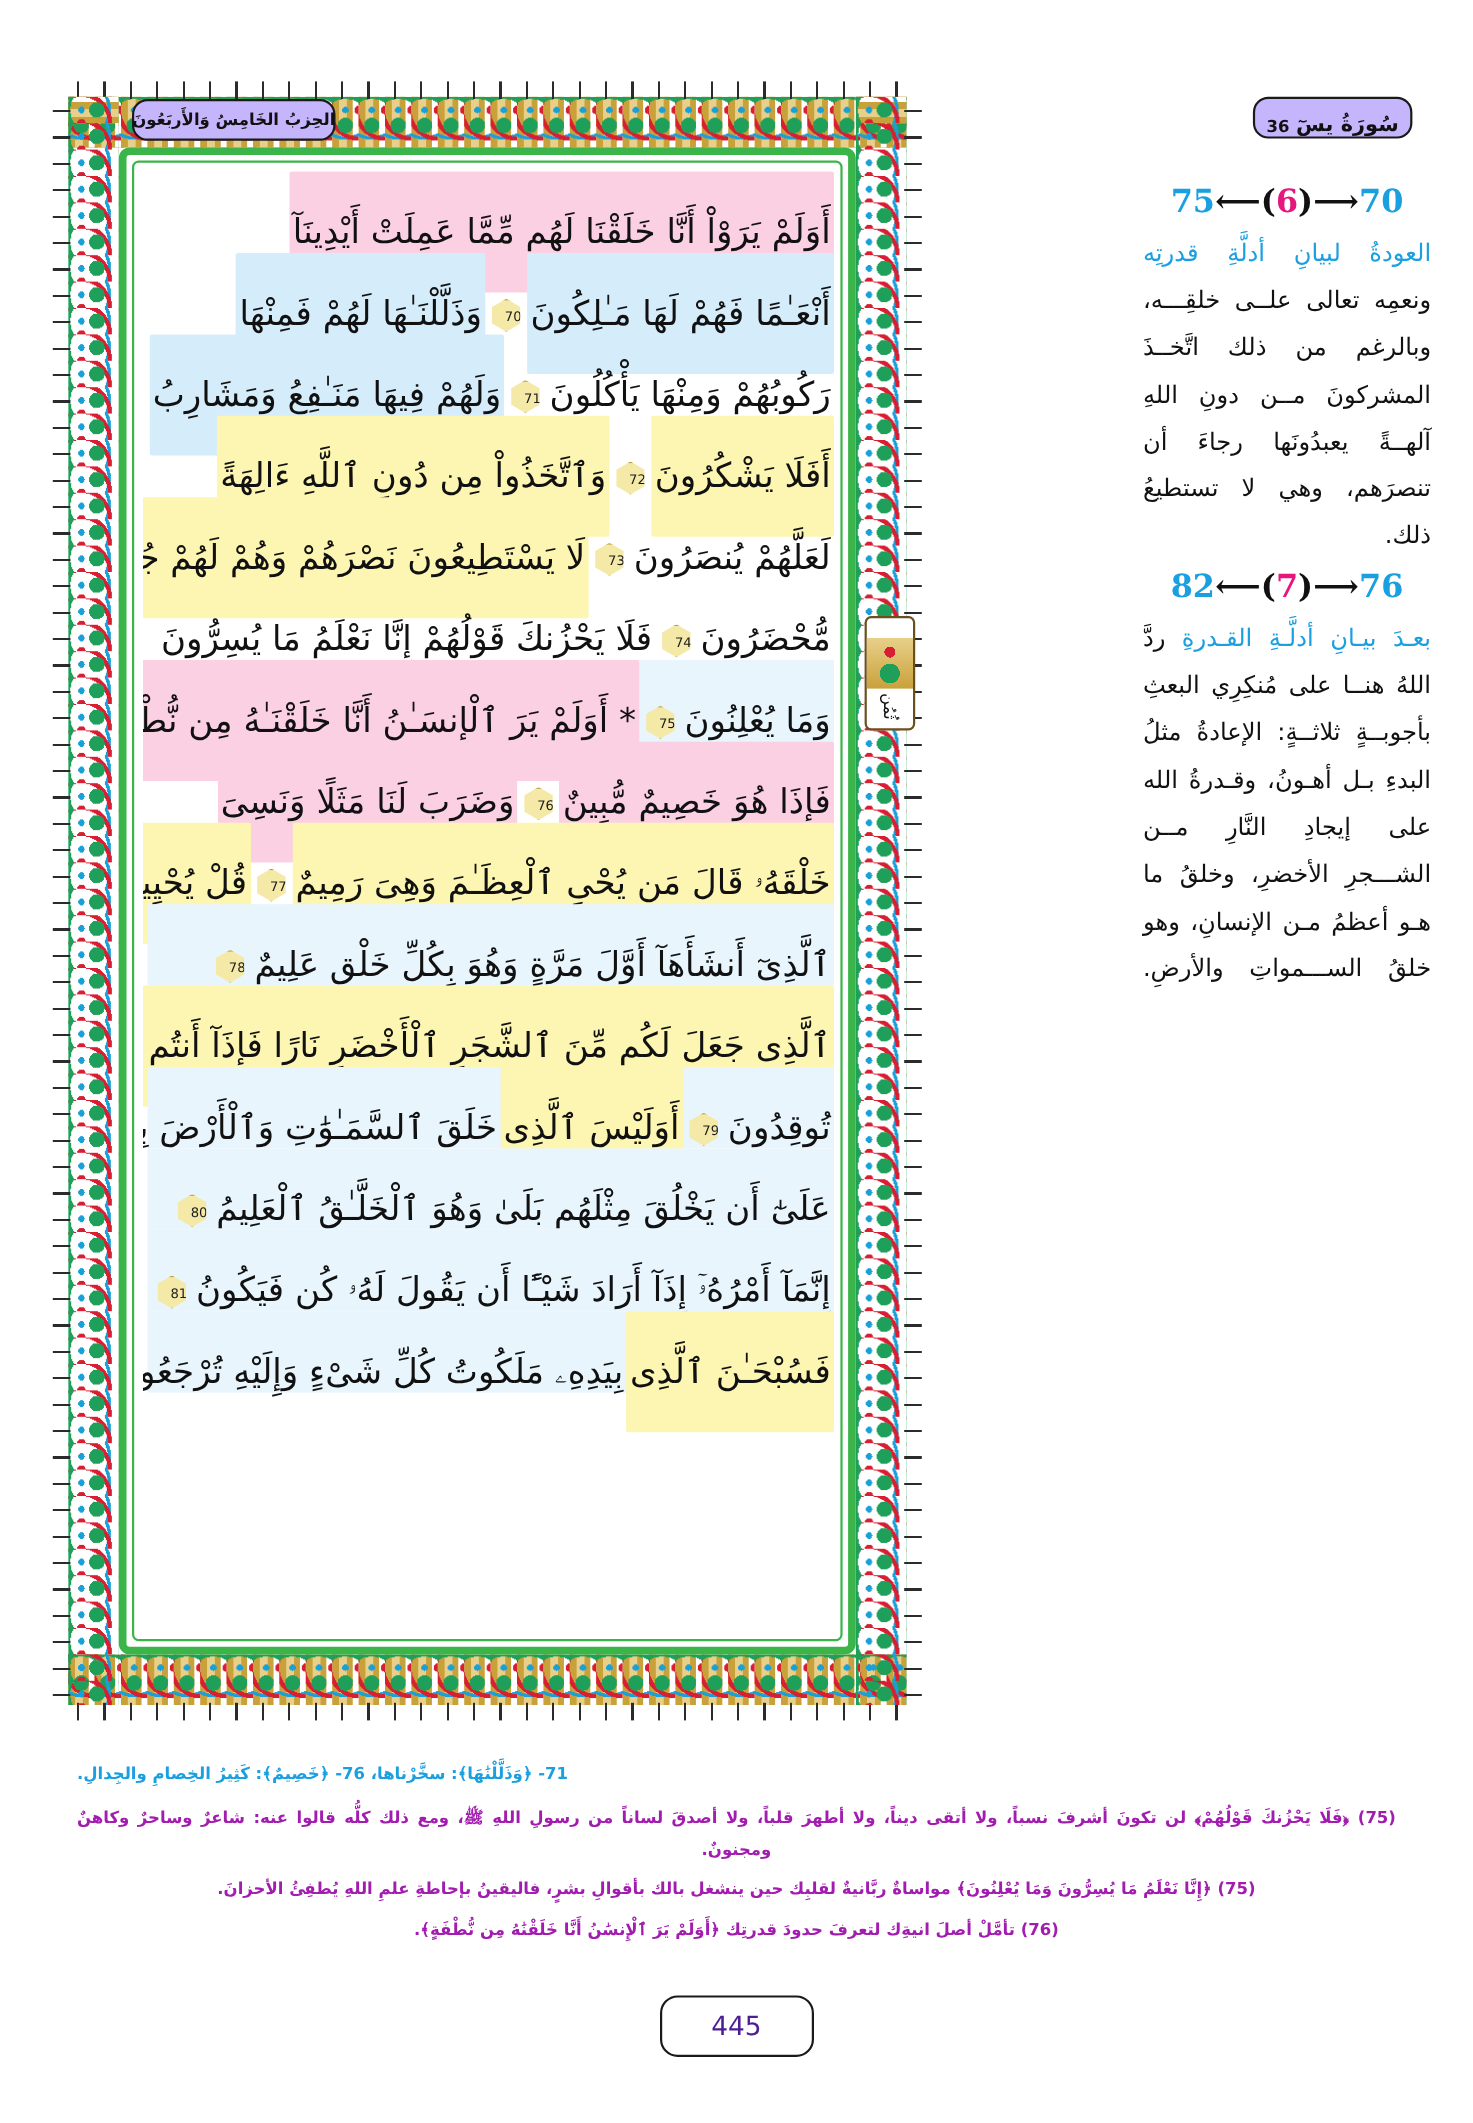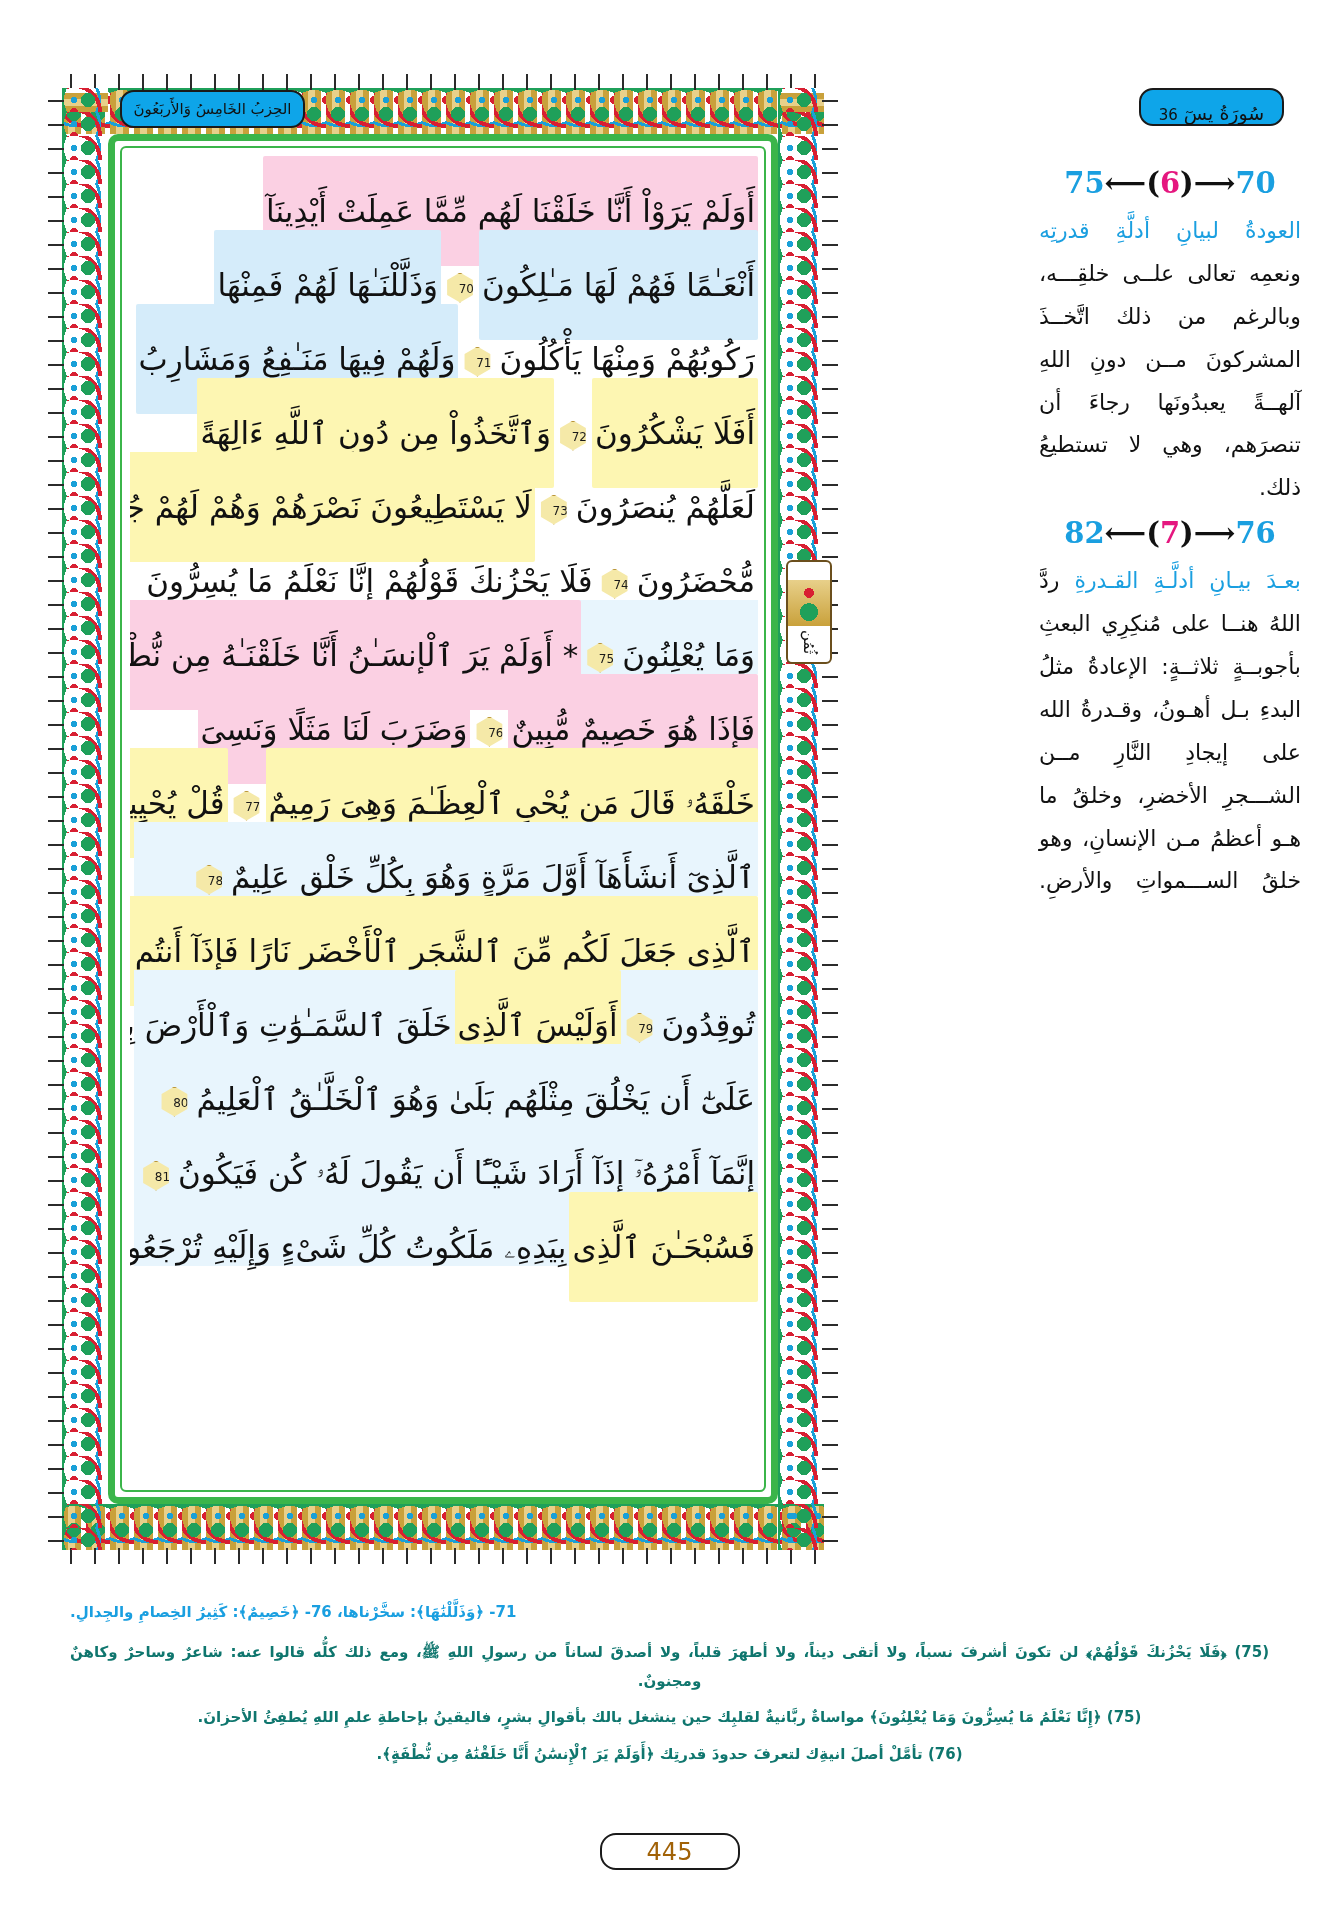--- a/index.html
+++ b/index.html
@@ -96,27 +96,28 @@
     position: absolute;
     left: 58px; top: 58px; right: 58px; bottom: 58px;
     border: 2px solid #3bb54a;
     border-radius: 6px;
     background: #ffffff;
   }
 
   
   .cartouche {
     position: absolute;
-    background: #0ea5e9;
+    background: #c4b5fd;
     border: 2px solid #1a1a1a;
     border-radius: 14px;
     display: flex; align-items: center; justify-content: center;
     gap: 6px;
     z-index: 30;
     white-space: nowrap;
+    font-weight: bold;
   }
   #surah-cartouche {
     right: 55px; top: 88px;
     width: 145px; height: 38px; align-items: flex-end;
   }
   #hizb-cartouche {
     left: 120px; top: 90px;
     width: 185px; height: 38px;
   }
   .ar-title {
@@ -125,27 +126,27 @@
   }
   #surah-cartouche .ar-title { font-size: 19px; }
   #surah-cartouche .num { font-size: 15px; color: #111; }
   #hizb-cartouche .ar-title { font-size: 15px; }
 
   
   #page-number-cartouche {
     position: absolute;
     left: 50%; transform: translateX(-50%);
     bottom: 60px;
-    width: 140px; height: 37px;
+    width: 140px; height: 56px;
     background: #ffffff;
     border: 2px solid #1a1a1a;
     border-radius: 16px;
     display: flex; align-items: center; justify-content: center;
     z-index: 30;
-    font-size: 24px; color: #a16207;
+    font-size: 24px; color: #4c1d95;
   }
 
   
   #mushaf-text {
     position: absolute;
     left: 130px; top: 150px;
     width: 632px; height: 1330px;
     background: #ffffff;
     direction: rtl;
     padding: 6px 4px;
@@ -268,21 +269,21 @@
   .fn-gharib {
     color: #1a9fe0;
     font-size: 15px;
     font-weight: bold;
     text-align: left;
     direction: rtl;
     margin-bottom: 14px;
     line-height: 1.6;
   }
   .fn-note {
-    color: #0f766e;
+    color: #a21caf;
     font-size: 15px;
     font-weight: bold;
     direction: rtl;
     text-align: justify;
     text-align-last: center;
     line-height: 1.9;
     margin-bottom: 8px;
   }
   .fn-note .fn-num { font-weight: bold; }
 </style>

